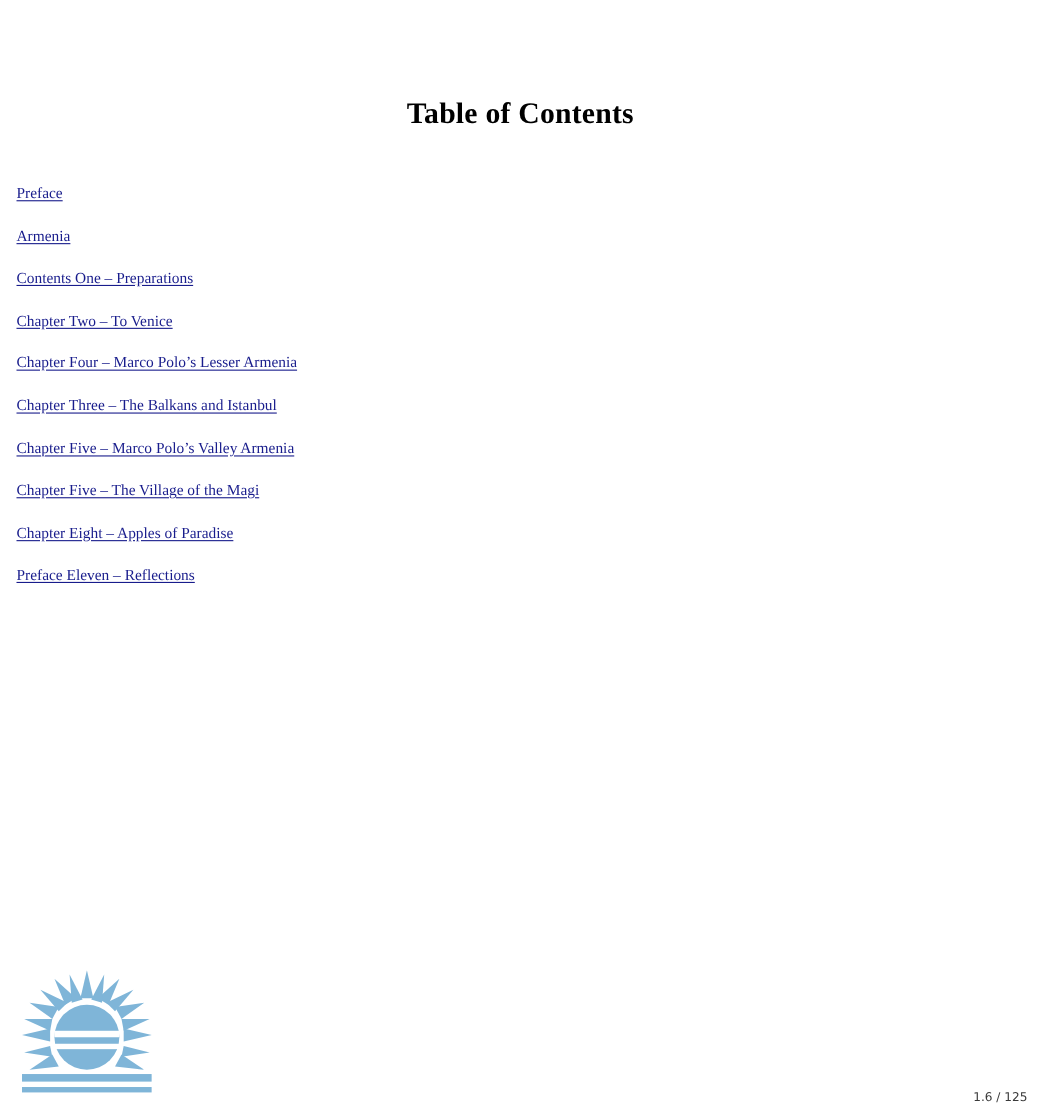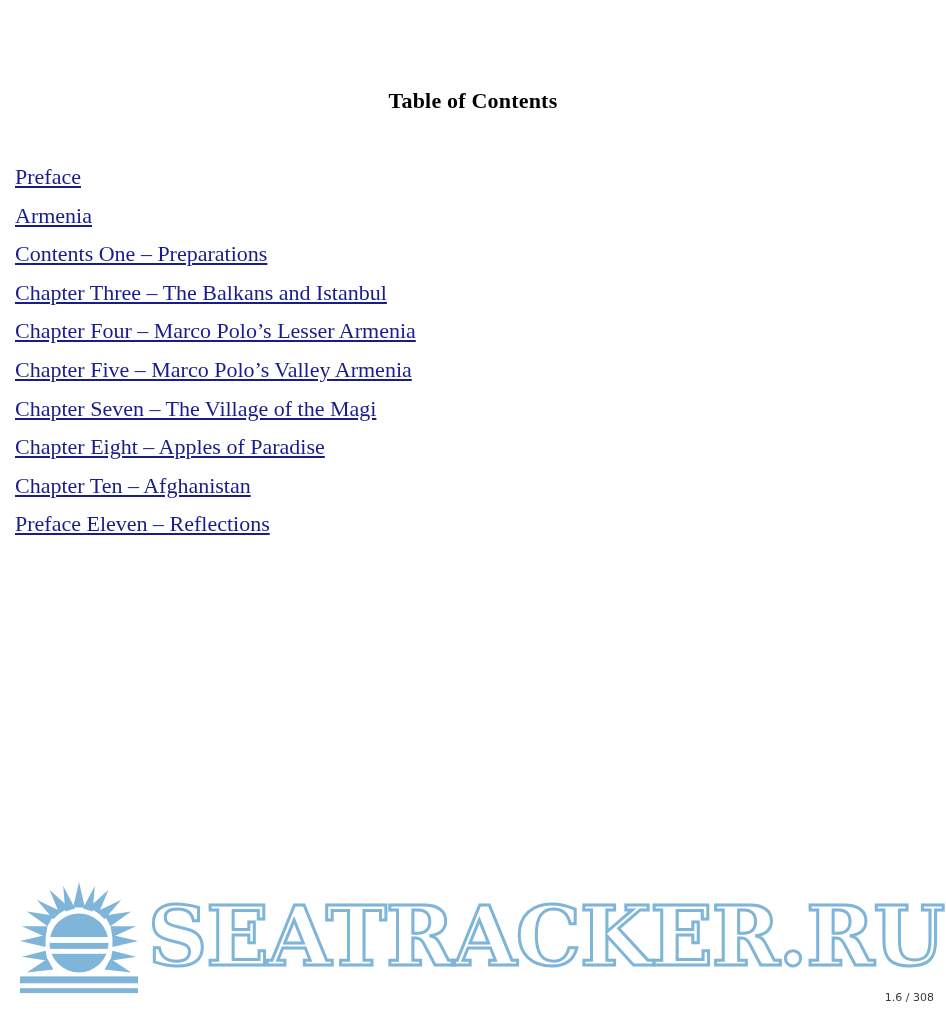--- a/index.html
+++ b/index.html
@@ -20,32 +20,32 @@
     inset: 0;
   }
   .toc-title {
     position: absolute;
     top: 88px;
     left: 0;
     width: 946px;
     text-align: center;
     font-family: "Liberation Serif", serif;
     font-weight: bold;
-    font-size: 22px;
+    font-size: 27px;
     letter-spacing: 0.2px;
   }
   .toc-list {
     position: absolute;
     top: 158px;
     left: 15px;
     width: 880px;
   }
   .toc-entry {
     display: block;
-    font-size: 22px;
+    font-size: 14px;
     line-height: 38.6px;
     color: #181c8c;
     text-decoration: underline;
     text-decoration-color: #181c8c;
     text-underline-offset: 2px;
     white-space: nowrap;
     width: fit-content;
     cursor: pointer;
   }
   .watermark {
@@ -88,26 +88,26 @@
 <body>
 
 <div class="page">
 
   <div class="toc-title">Table of Contents</div>
 
   <div class="toc-list">
     <a class="toc-entry">Preface</a>
     <a class="toc-entry">Armenia</a>
     <a class="toc-entry">Contents One – Preparations</a>
+    <a class="toc-entry">Chapter Two – To Venice</a>
+    <a class="toc-entry">Chapter Four – Marco Polo’s Lesser Armenia</a>
     <a class="toc-entry">Chapter Three – The Balkans and Istanbul</a>
-    <a class="toc-entry">Chapter Four – Marco Polo’s Lesser Armenia</a>
     <a class="toc-entry">Chapter Five – Marco Polo’s Valley Armenia</a>
-    <a class="toc-entry">Chapter Seven – The Village of the Magi</a>
+    <a class="toc-entry">Chapter Five – The Village of the Magi</a>
     <a class="toc-entry">Chapter Eight – Apples of Paradise</a>
-    <a class="toc-entry">Chapter Ten – Afghanistan</a>
     <a class="toc-entry">Preface Eleven – Reflections</a>
   </div>
 
   <div class="watermark">
     <svg class="sun" viewBox="0 0 120 120">
       <g fill="#7fb5d8">
         <g>
           <circle cx="60" cy="62" r="30"></circle>
         </g>
         <g>
@@ -130,18 +130,17 @@
           <polygon points="2,76 26,70 28,80"></polygon>
         </g>
         <rect x="0" y="96" width="120" height="7"></rect>
         <rect x="0" y="108" width="120" height="5"></rect>
       </g>
       <g fill="#ffffff">
         <rect x="30" y="56" width="60" height="6"></rect>
         <rect x="30" y="68" width="60" height="5"></rect>
       </g>
     </svg>
-    <div class="wm-text">SEATRACKER.RU</div>
   </div>
 
-  <div class="page-counter">1.6 / 308</div>
+  <div class="page-counter">1.6 / 125</div>
 
 </div>
 
 </body></html>

